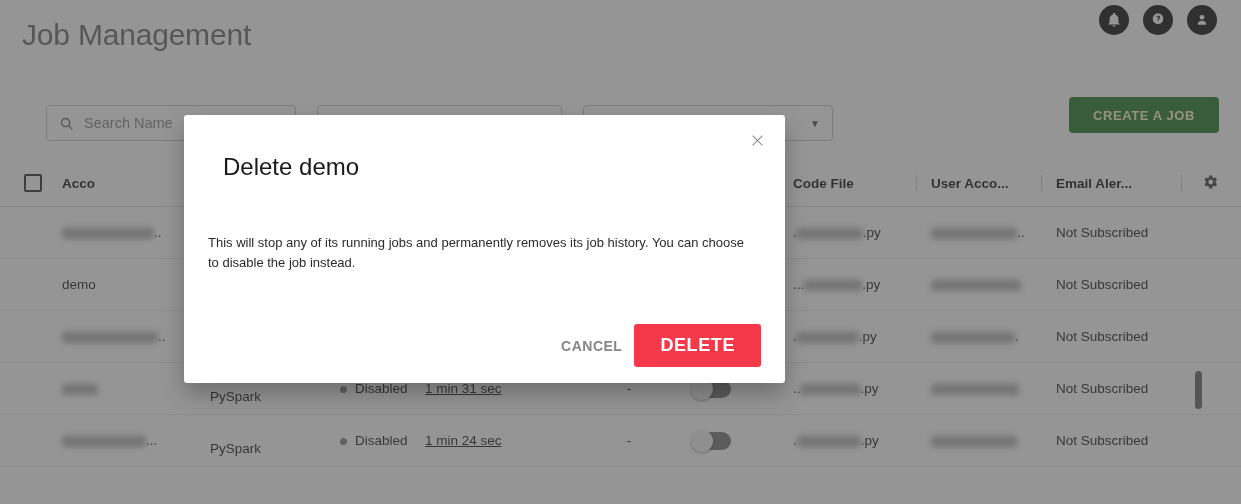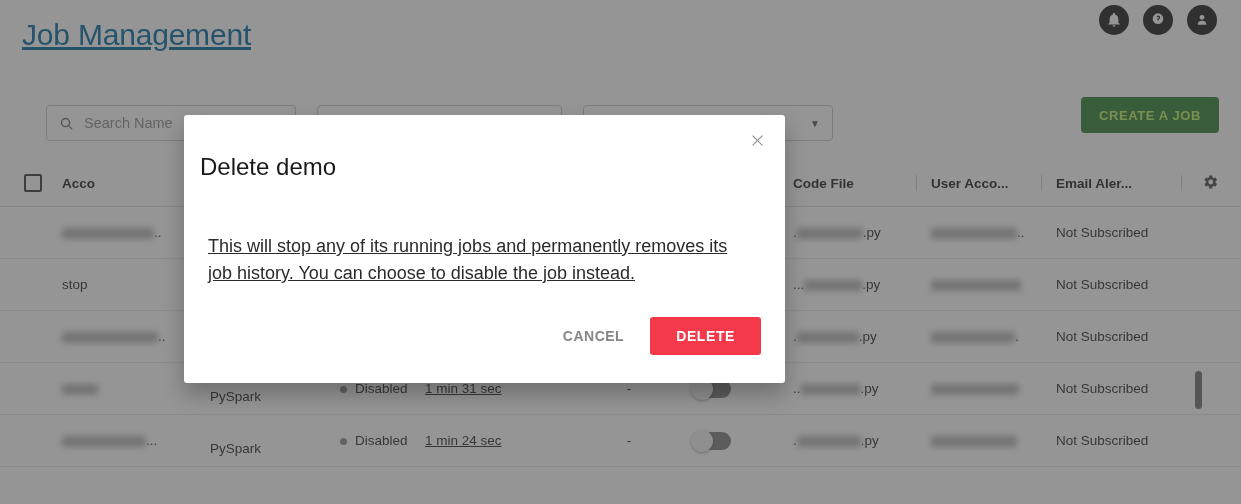--- a/index.html
+++ b/index.html
@@ -46,23 +46,22 @@
     color: #ffffff;
   }
   .circle-icon svg { display: block; }
 
   .page-title {
     position: absolute;
     left: 22px;
     top: 18px;
     font-size: 30px;
     font-weight: 400;
-    color: #0369a1;
+    color: #737373;
     letter-spacing: -0.2px;
-    text-decoration: underline;
   }
 
   
   .filter-row {
     position: absolute;
     left: 22px;
     top: 97px;
     right: 22px;
     height: 36px;
   }
@@ -85,23 +84,23 @@
   .field.status  { left: 537px; width: 250px; }
   .field .ph { flex: 1; }
   .search-icon { margin-right: 10px; display: flex; color: #6f6f6f; }
   .chev { color: #555; font-size: 10px; }
 
   .create-btn {
     position: absolute;
     right: 0;
     top: 0;
     height: 36px;
-    padding: 0 18px;
+    padding: 0 24px;
     background: #2f7d32;
-    color: #bef264;
+    color: #fef9c3;
     border: none;
     border-radius: 4px;
     font-family: "Liberation Sans", sans-serif;
     font-size: 13px;
     font-weight: 700;
     letter-spacing: 0.6px;
     cursor: pointer;
   }
 
   
@@ -233,62 +232,60 @@
     align-items: center;
     justify-content: center;
     color: #8a8a8a;
     cursor: pointer;
     background: none;
     border: none;
   }
 
   .modal-title {
     position: absolute;
-    left: 16px;
+    left: 39px;
     top: 38px;
     font-size: 24px;
     font-weight: 400;
     color: #1a1a1a;
   }
 
   .modal-body {
     position: absolute;
     left: 24px;
     top: 118px;
     width: 545px;
-    font-size: 18px;
+    font-size: 13px;
     line-height: 1.5;
     color: #2b2b2b;
-    text-decoration: underline;
   }
 
   .modal-actions {
     position: absolute;
     right: 24px;
-    bottom: 28px;
-    display: flex;
-    gap: 14px;
+    bottom: 16px;
+    display: flex;
   }
   .btn-cancel {
     background: none;
     border: none;
     color: #868686;
     font-family: "Liberation Sans", sans-serif;
     font-size: 14px;
     font-weight: 700;
     letter-spacing: 0.5px;
     padding: 10px 12px;
     cursor: pointer;
   }
   .btn-delete {
     background: #f4394a;
     border: none;
     color: #ffffff;
     font-family: "Liberation Sans", sans-serif;
-    font-size: 14px;
+    font-size: 18px;
     font-weight: 700;
     letter-spacing: 0.6px;
     padding: 11px 26px;
     border-radius: 3px;
     cursor: pointer;
   }
 </style>
 </head>
 <body>
 
@@ -377,21 +374,21 @@
         <div class="c-code redact-wrap"><span>.</span><span class="redact" style="width:66px"></span><span>.py</span></div>
         <div class="hdr-sep" style="background:transparent"></div>
         <div class="c-user redact-wrap"><span class="redact" style="width:86px"></span><span>..</span></div>
         <div class="hdr-sep" style="background:transparent"></div>
         <div class="c-email">Not Subscribed</div>
         <div class="c-gear"></div>
       </div>
 
       <div class="trow">
         <div class="c-check"></div>
-        <div class="c-name">stop</div>
+        <div class="c-name">demo</div>
         <div class="c-type"></div>
         <div class="c-status"></div>
         <div class="c-dur"></div>
         <div class="c-dash"></div>
         <div class="c-tog"></div>
         <div class="c-code redact-wrap"><span>...</span><span class="redact" style="width:58px"></span><span>.py</span></div>
         <div class="hdr-sep" style="background:transparent"></div>
         <div class="c-user redact-wrap"><span class="redact" style="width:90px"></span></div>
         <div class="hdr-sep" style="background:transparent"></div>
         <div class="c-email">Not Subscribed</div>

